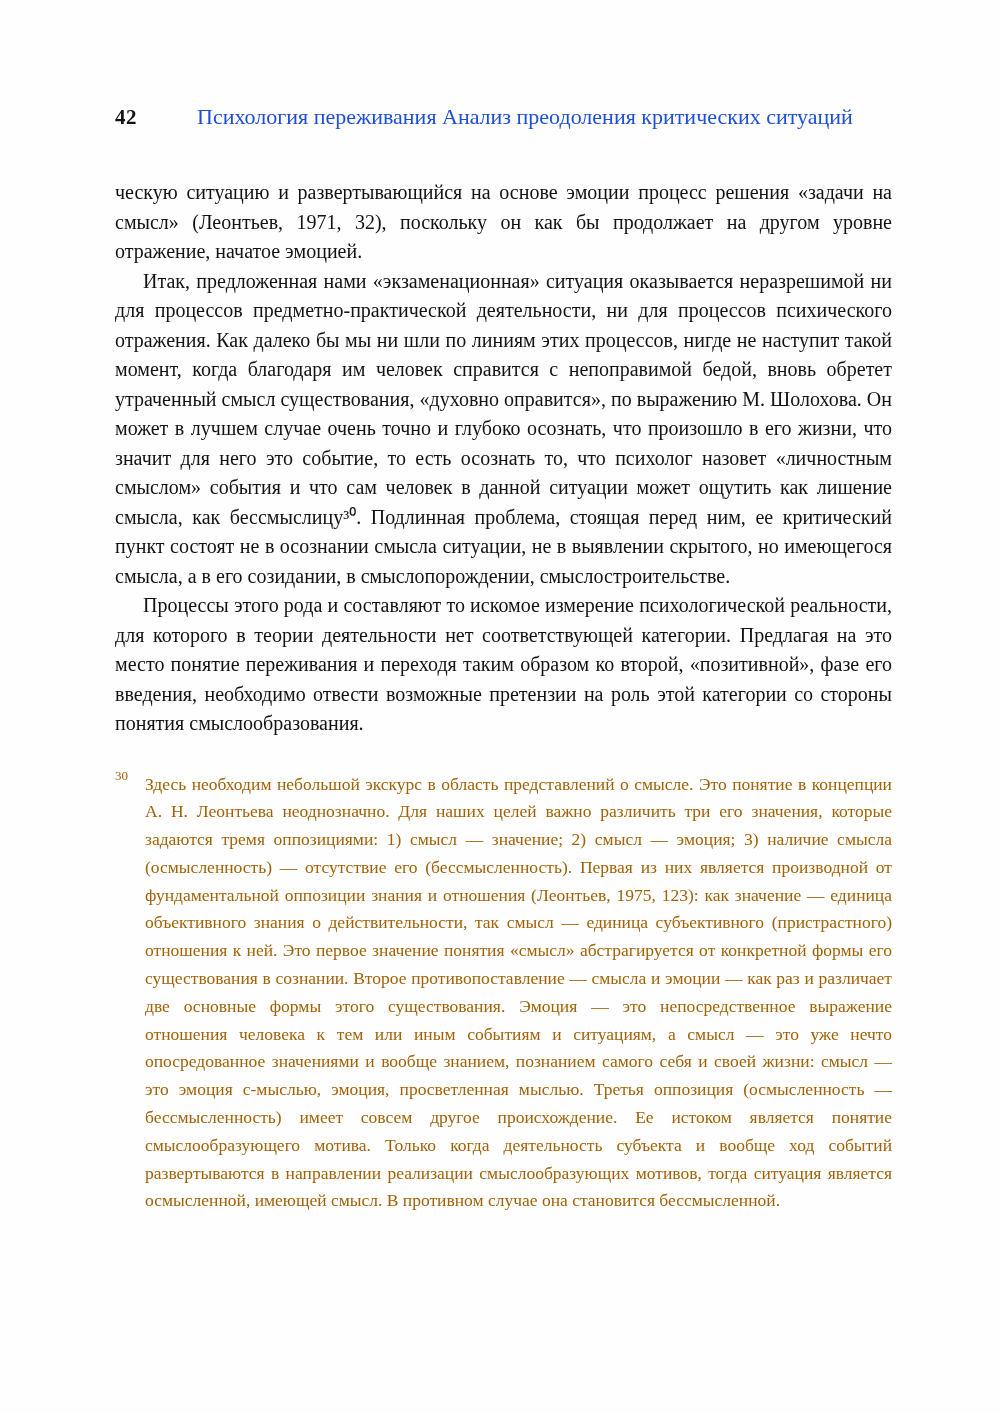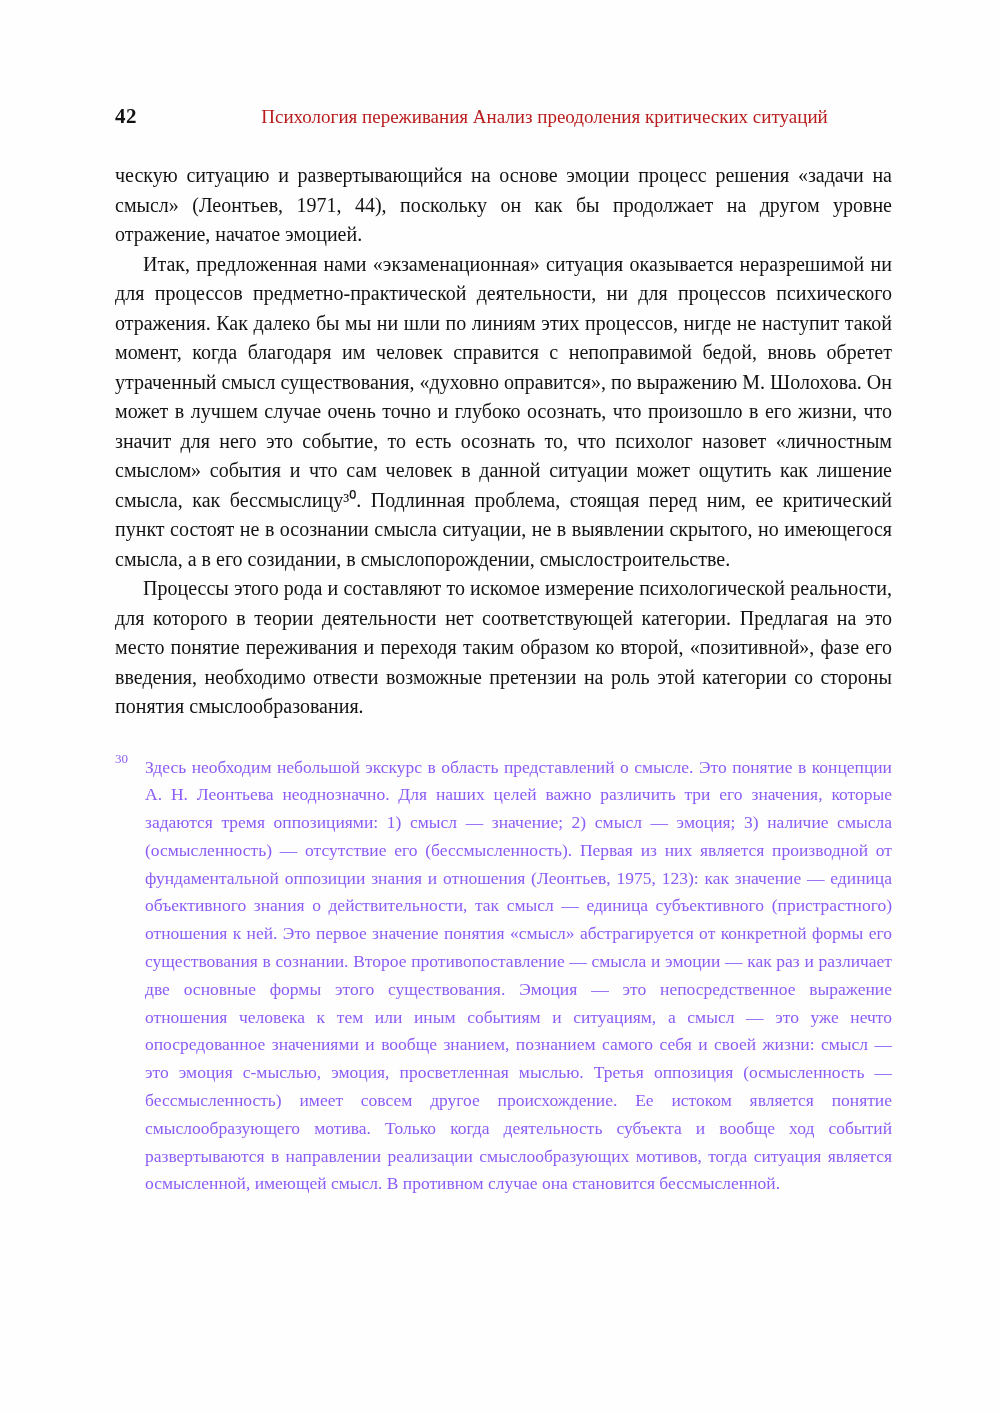--- a/index.html
+++ b/index.html
@@ -16,35 +16,34 @@
     background: #fefefe;
     color: #121212;
     font-family: "Liberation Serif", "DejaVu Serif", serif;
     padding: 104px 108px 40px 115px;
     overflow: hidden;
   }
   
   .page-header {
     display: flex;
     align-items: baseline;
-    margin-bottom: 32px;
+    margin-bottom: 48px;
   }
   .page-number {
     font-size: 21px;
     font-weight: bold;
     letter-spacing: 0.5px;
     flex: 0 0 auto;
   }
   .running-title {
     flex: 1 1 auto;
-    text-align: center;
-    font-size: 19px;
+    font-size: 22px;
     padding-left: 60px;
     white-space: nowrap;
-    color: #b91c1c;
+    color: #1d4ed8;
   }
   
   .body-text p {
     margin: 0;
     font-size: 20px;
     line-height: 29.5px;
     text-align: justify;
     hyphens: auto;
   }
   .body-text p.indent {
@@ -53,42 +52,42 @@
   }
   
   .footnote {
     margin-top: 32px;
     position: relative;
     padding-left: 30px;
     font-size: 17.5px;
     line-height: 27.8px;
     text-align: justify;
     hyphens: auto;
-    color: #8b5cf6;
+    color: #a16207;
   }
   .footnote-marker {
     position: absolute;
     left: 0;
     top: -2px;
     font-size: 13px;
     line-height: 1;
   }
 </style>
 </head>
 <body>
 
 <div class="page">
 
   <header class="page-header">
     <span class="page-number">42</span>
     <span class="running-title">Психология переживания Анализ преодоления критических ситуаций</span>
   </header>
 
   <main class="body-text">
-    <p class="para">ческую ситуацию и развертывающийся на основе эмоции процесс решения «задачи на смысл» (Леонтьев, 1971, 44), поскольку он как бы продолжает на другом уровне отражение, начатое эмоцией.</p>
+    <p class="para">ческую ситуацию и развертывающийся на основе эмоции процесс решения «задачи на смысл» (Леонтьев, 1971, 32), поскольку он как бы продолжает на другом уровне отражение, начатое эмоцией.</p>
     <p class="para indent">Итак, предложенная нами «экзаменационная» ситуация оказывается неразрешимой ни для процессов предметно-практической деятельности, ни для процессов психического отражения. Как далеко бы мы ни шли по линиям этих процессов, нигде не наступит такой момент, когда благодаря им человек справится с непоправимой бедой, вновь обретет утраченный смысл существования, «духовно оправится», по выражению М. Шолохова. Он может в лучшем случае очень точно и глубоко осознать, что произошло в его жизни, что значит для него это событие, то есть осознать то, что психолог назовет «личностным смыслом» события и что сам человек в данной ситуации может ощутить как лишение смысла, как бессмыслицу³⁰. Подлинная проблема, стоящая перед ним, ее критический пункт состоят не в осознании смысла ситуации, не в выявлении скрытого, но имеющегося смысла, а в его созидании, в смыслопорождении, смыслостроительстве.</p>
     <p class="para indent">Процессы этого рода и составляют то искомое измерение психологической реальности, для которого в теории деятельности нет соответствующей категории. Предлагая на это место понятие переживания и переходя таким образом ко второй, «позитивной», фазе его введения, необходимо отвести возможные претензии на роль этой категории со стороны понятия смыслообразования.</p>
   </main>
 
   <footer class="footnote">
     <span class="footnote-marker">30</span>
     <span class="footnote-text">Здесь необходим небольшой экскурс в область представлений о смысле. Это понятие в концепции А. Н. Леонтьева неоднозначно. Для наших целей важно различить три его значения, которые задаются тремя оппозициями: 1) смысл — значение; 2) смысл — эмоция; 3) наличие смысла (осмысленность) — отсутствие его (бессмысленность). Первая из них является производной от фундаментальной оппозиции знания и отношения (Леонтьев, 1975, 123): как значение — единица объективного знания о действительности, так смысл — единица субъективного (пристрастного) отношения к ней. Это первое значение понятия «смысл» абстрагируется от конкретной формы его существования в сознании. Второе противопоставление — смысла и эмоции — как раз и различает две основные формы этого существования. Эмоция — это непосредственное выражение отношения человека к тем или иным событиям и ситуациям, а смысл — это уже нечто опосредованное значениями и вообще знанием, познанием самого себя и своей жизни: смысл — это эмоция с-мыслью, эмоция, просветленная мыслью. Третья оппозиция (осмысленность — бессмысленность) имеет совсем другое происхождение. Ее истоком является понятие смыслообразующего мотива. Только когда деятельность субъекта и вообще ход событий развертываются в направлении реализации смыслообразующих мотивов, тогда ситуация является осмысленной, имеющей смысл. В противном случае она становится бессмысленной.</span>
   </footer>
 
 </div>

